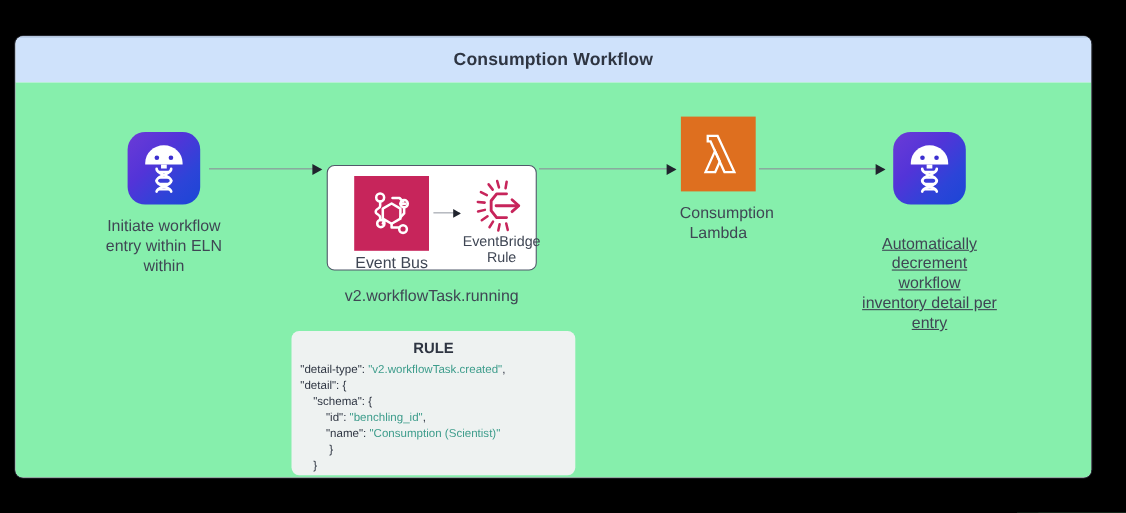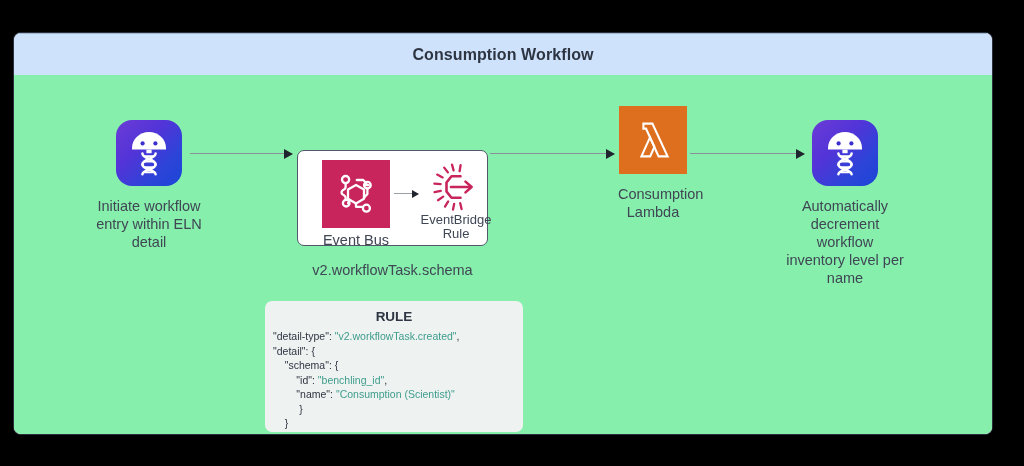--- a/index.html
+++ b/index.html
@@ -216,21 +216,21 @@
               <line x1="16.3" y1="26.3" x2="25.7" y2="26.3"></line>
               <line x1="16.3" y1="31.4" x2="25.7" y2="31.4"></line>
               <line x1="16.3" y1="37.2" x2="25.7" y2="37.2"></line>
               <line x1="16.3" y1="42.2" x2="25.7" y2="42.2"></line>
             </g>
           </svg>
         </div>
         <div class="node-label" style="margin-top:11px;">
           <div>Initiate workflow</div>
           <div>entry within ELN</div>
-          <div>detail</div>
+          <div>within</div>
         </div>
       </div>
 
       <div class="arrow" style="left:176px; top:78px; width:102px;"></div>
 
       <div class="eb-box">
         <div class="eb-inner">
 
           <div class="eb-item" style="left:22px; top:9px; width:72px;">
             <div class="aws-square crimson">
@@ -280,21 +280,21 @@
             </div>
             <div class="eb-caption small" style="margin-top:0px;">
               <div>EventBridge</div>
               <div>Rule</div>
             </div>
           </div>
 
         </div>
       </div>
 
-      <div class="node-label" style="left:283px; top:186px; width:191px; position:absolute;">v2.workflowTask.schema</div>
+      <div class="node-label" style="left:283px; top:186px; width:191px; position:absolute;">v2.workflowTask.running</div>
 
       <div class="arrow" style="left:476px; top:78px; width:124px;"></div>
 
       <div class="node" style="left:604px; top:31px; width:70px;">
         <div class="aws-square orange">
           <svg width="48" height="48" viewBox="0 0 48 48" aria-hidden="true">
             <path d="M14.4 7.6 L23.4 7.6 L38.6 40.4 L29.6 40.4 L17.0 12.6 L14.4 12.6 Z" fill="none" stroke="#ffffff" stroke-width="2.1" stroke-linejoin="miter"></path>
             <path d="M21.0 21.4 L25.4 30.8 L21.2 40.4 L12.4 40.4 Z" fill="none" stroke="#ffffff" stroke-width="2.1" stroke-linejoin="miter"></path>
           </svg>
         </div>
@@ -320,25 +320,25 @@
               <path d="M27.6 34.4 C27.6 39.6 14.4 39.6 14.4 44.2"></path>
             </g>
             <g stroke="#ffffff" stroke-width="2" stroke-linecap="round">
               <line x1="16.3" y1="26.3" x2="25.7" y2="26.3"></line>
               <line x1="16.3" y1="31.4" x2="25.7" y2="31.4"></line>
               <line x1="16.3" y1="37.2" x2="25.7" y2="37.2"></line>
               <line x1="16.3" y1="42.2" x2="25.7" y2="42.2"></line>
             </g>
           </svg>
         </div>
-        <div class="node-label" style="margin-top:11px;">
+        <div class="node-label" style="margin-top:27px;text-decoration:underline;">
           <div>Automatically</div>
           <div>decrement workflow</div>
-          <div>inventory level per</div>
-          <div>name</div>
+          <div>inventory detail per</div>
+          <div>entry</div>
         </div>
       </div>
 
       <div class="rule-box">
         <div class="rule-title">RULE</div>
         <div class="rule-code" id="rule-code"><div><span class="key">"detail-type": </span><span class="val">"v2.workflowTask.created"</span><span>,</span></div><div><span class="key">"detail": {</span></div><div><span class="key">    "schema": {</span></div><div><span class="key">        "id": </span><span class="val">"benchling_id"</span><span>,</span></div><div><span class="key">        "name": </span><span class="val">"Consumption (Scientist)"</span></div><div><span class="key">         }</span></div><div><span class="key">    }</span></div></div>
       </div>
 
     </div>
   </div>

